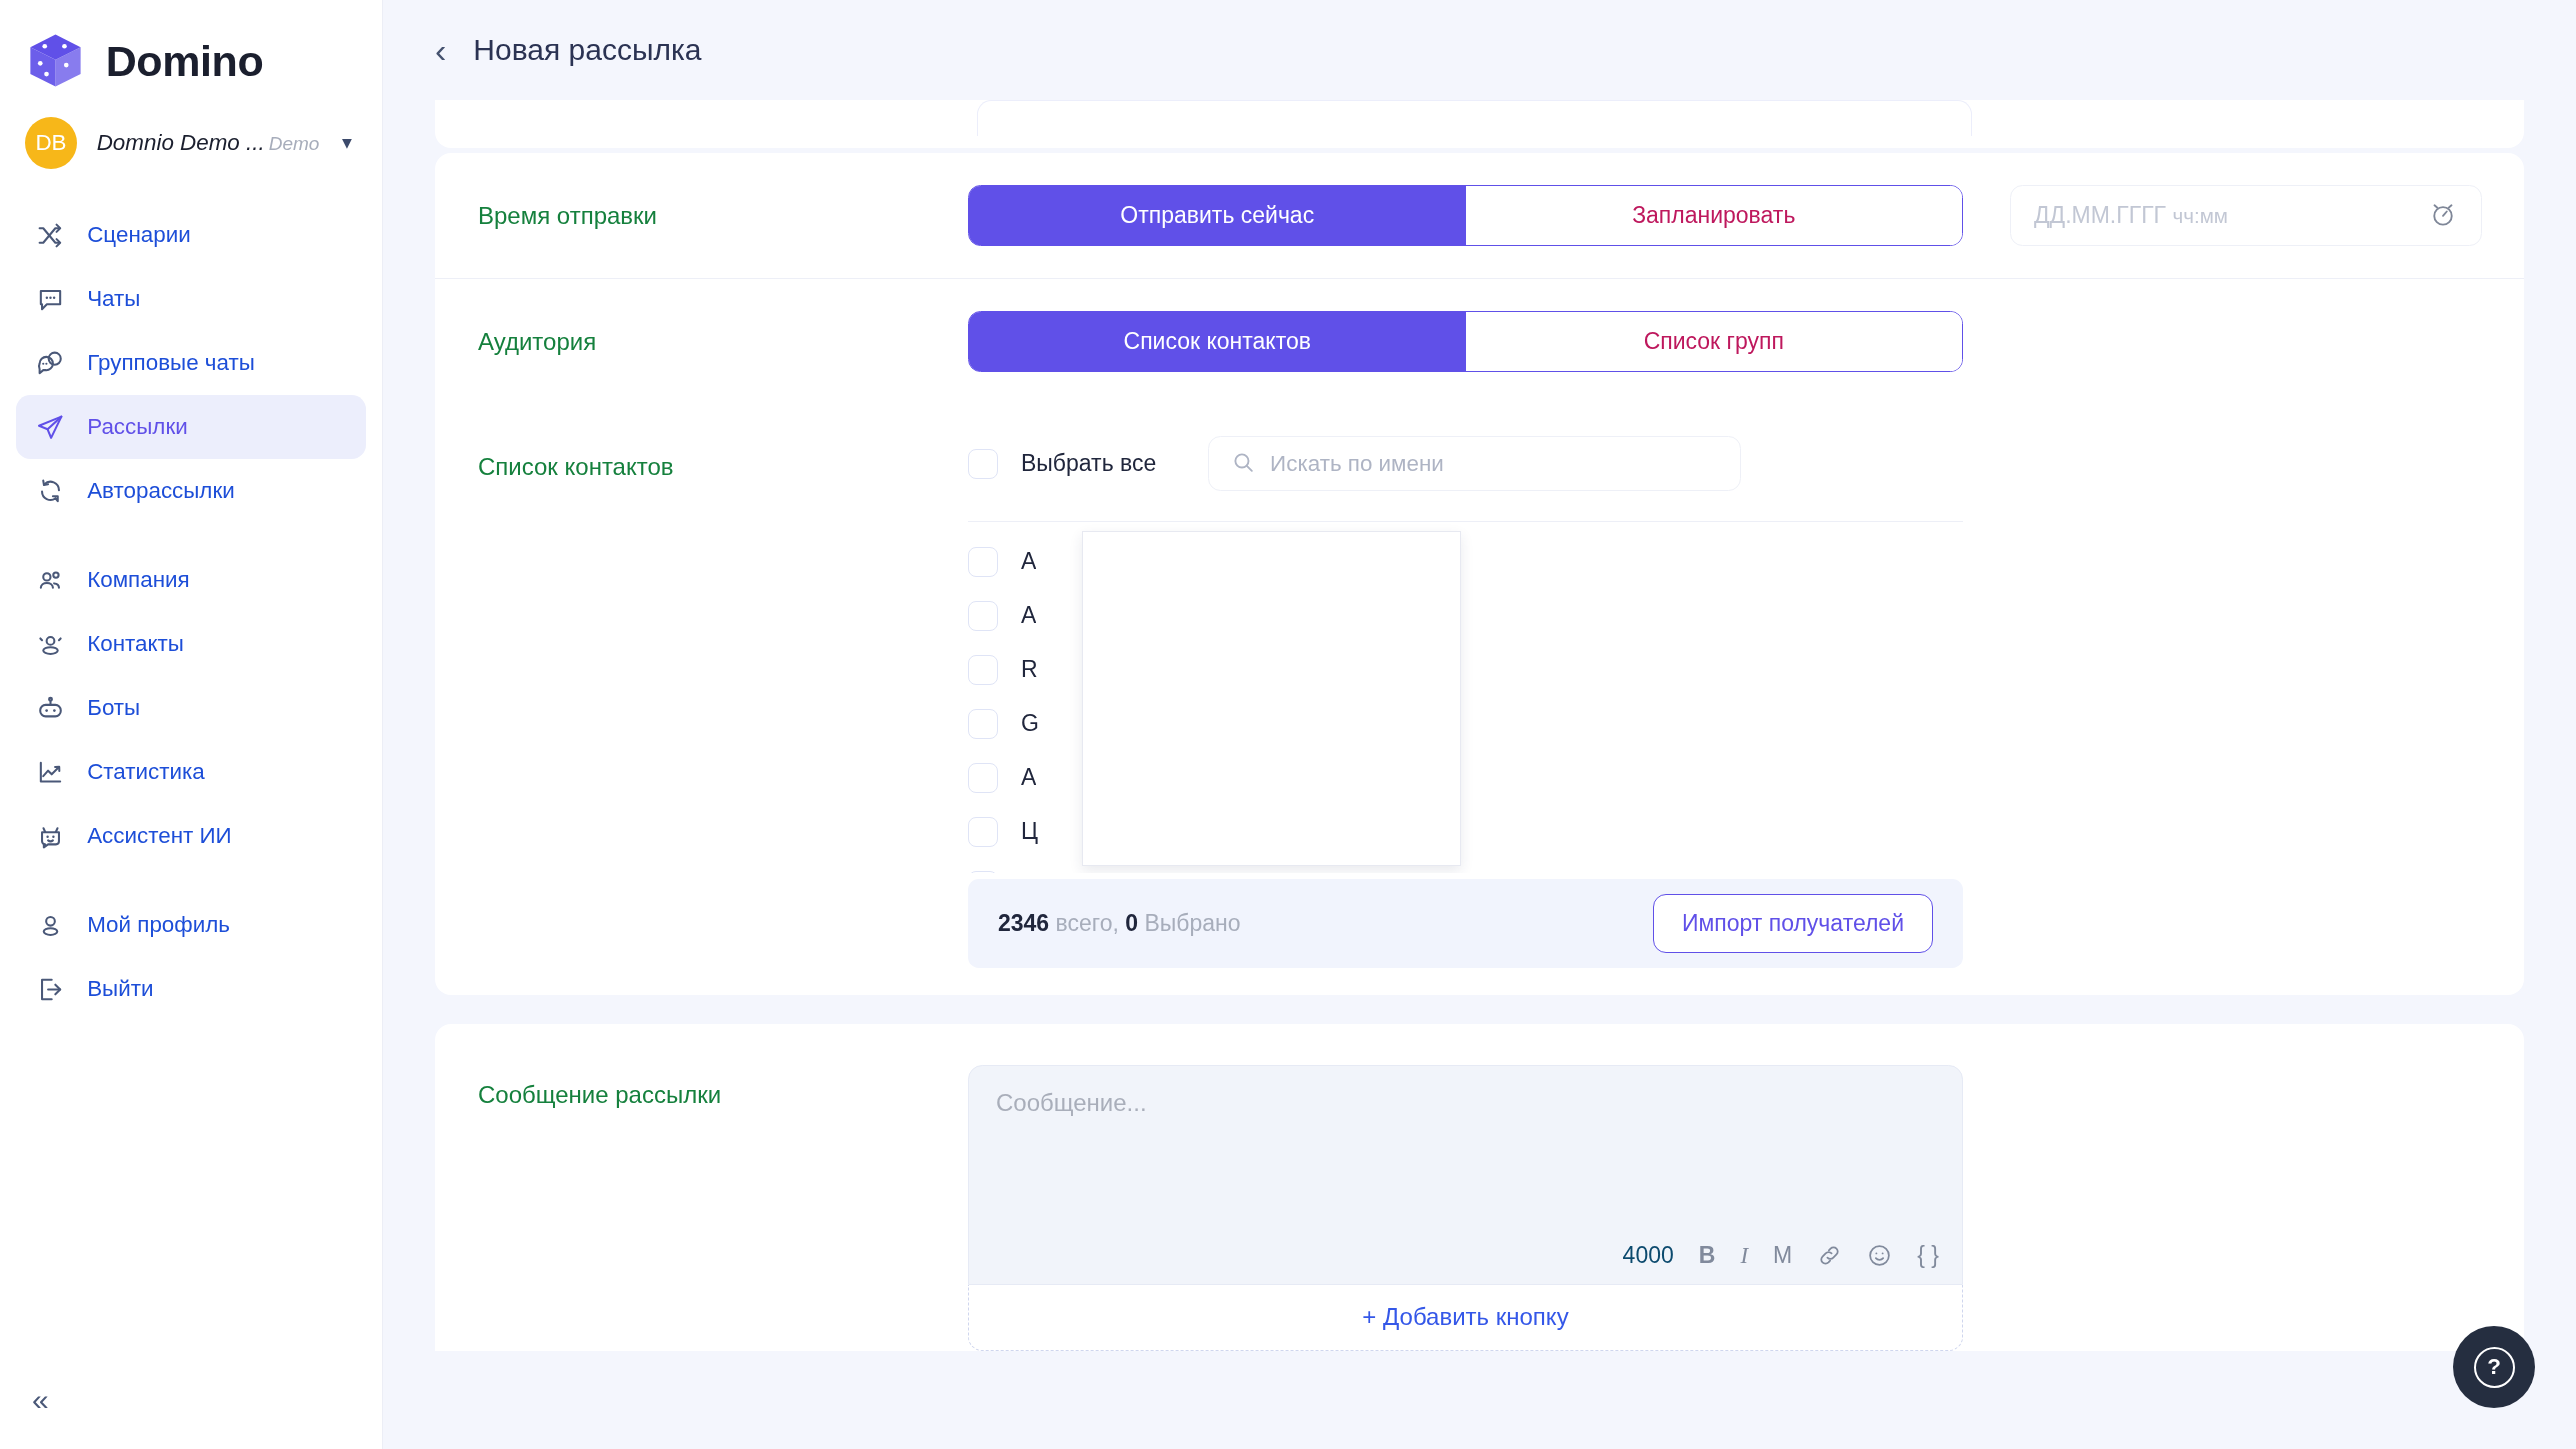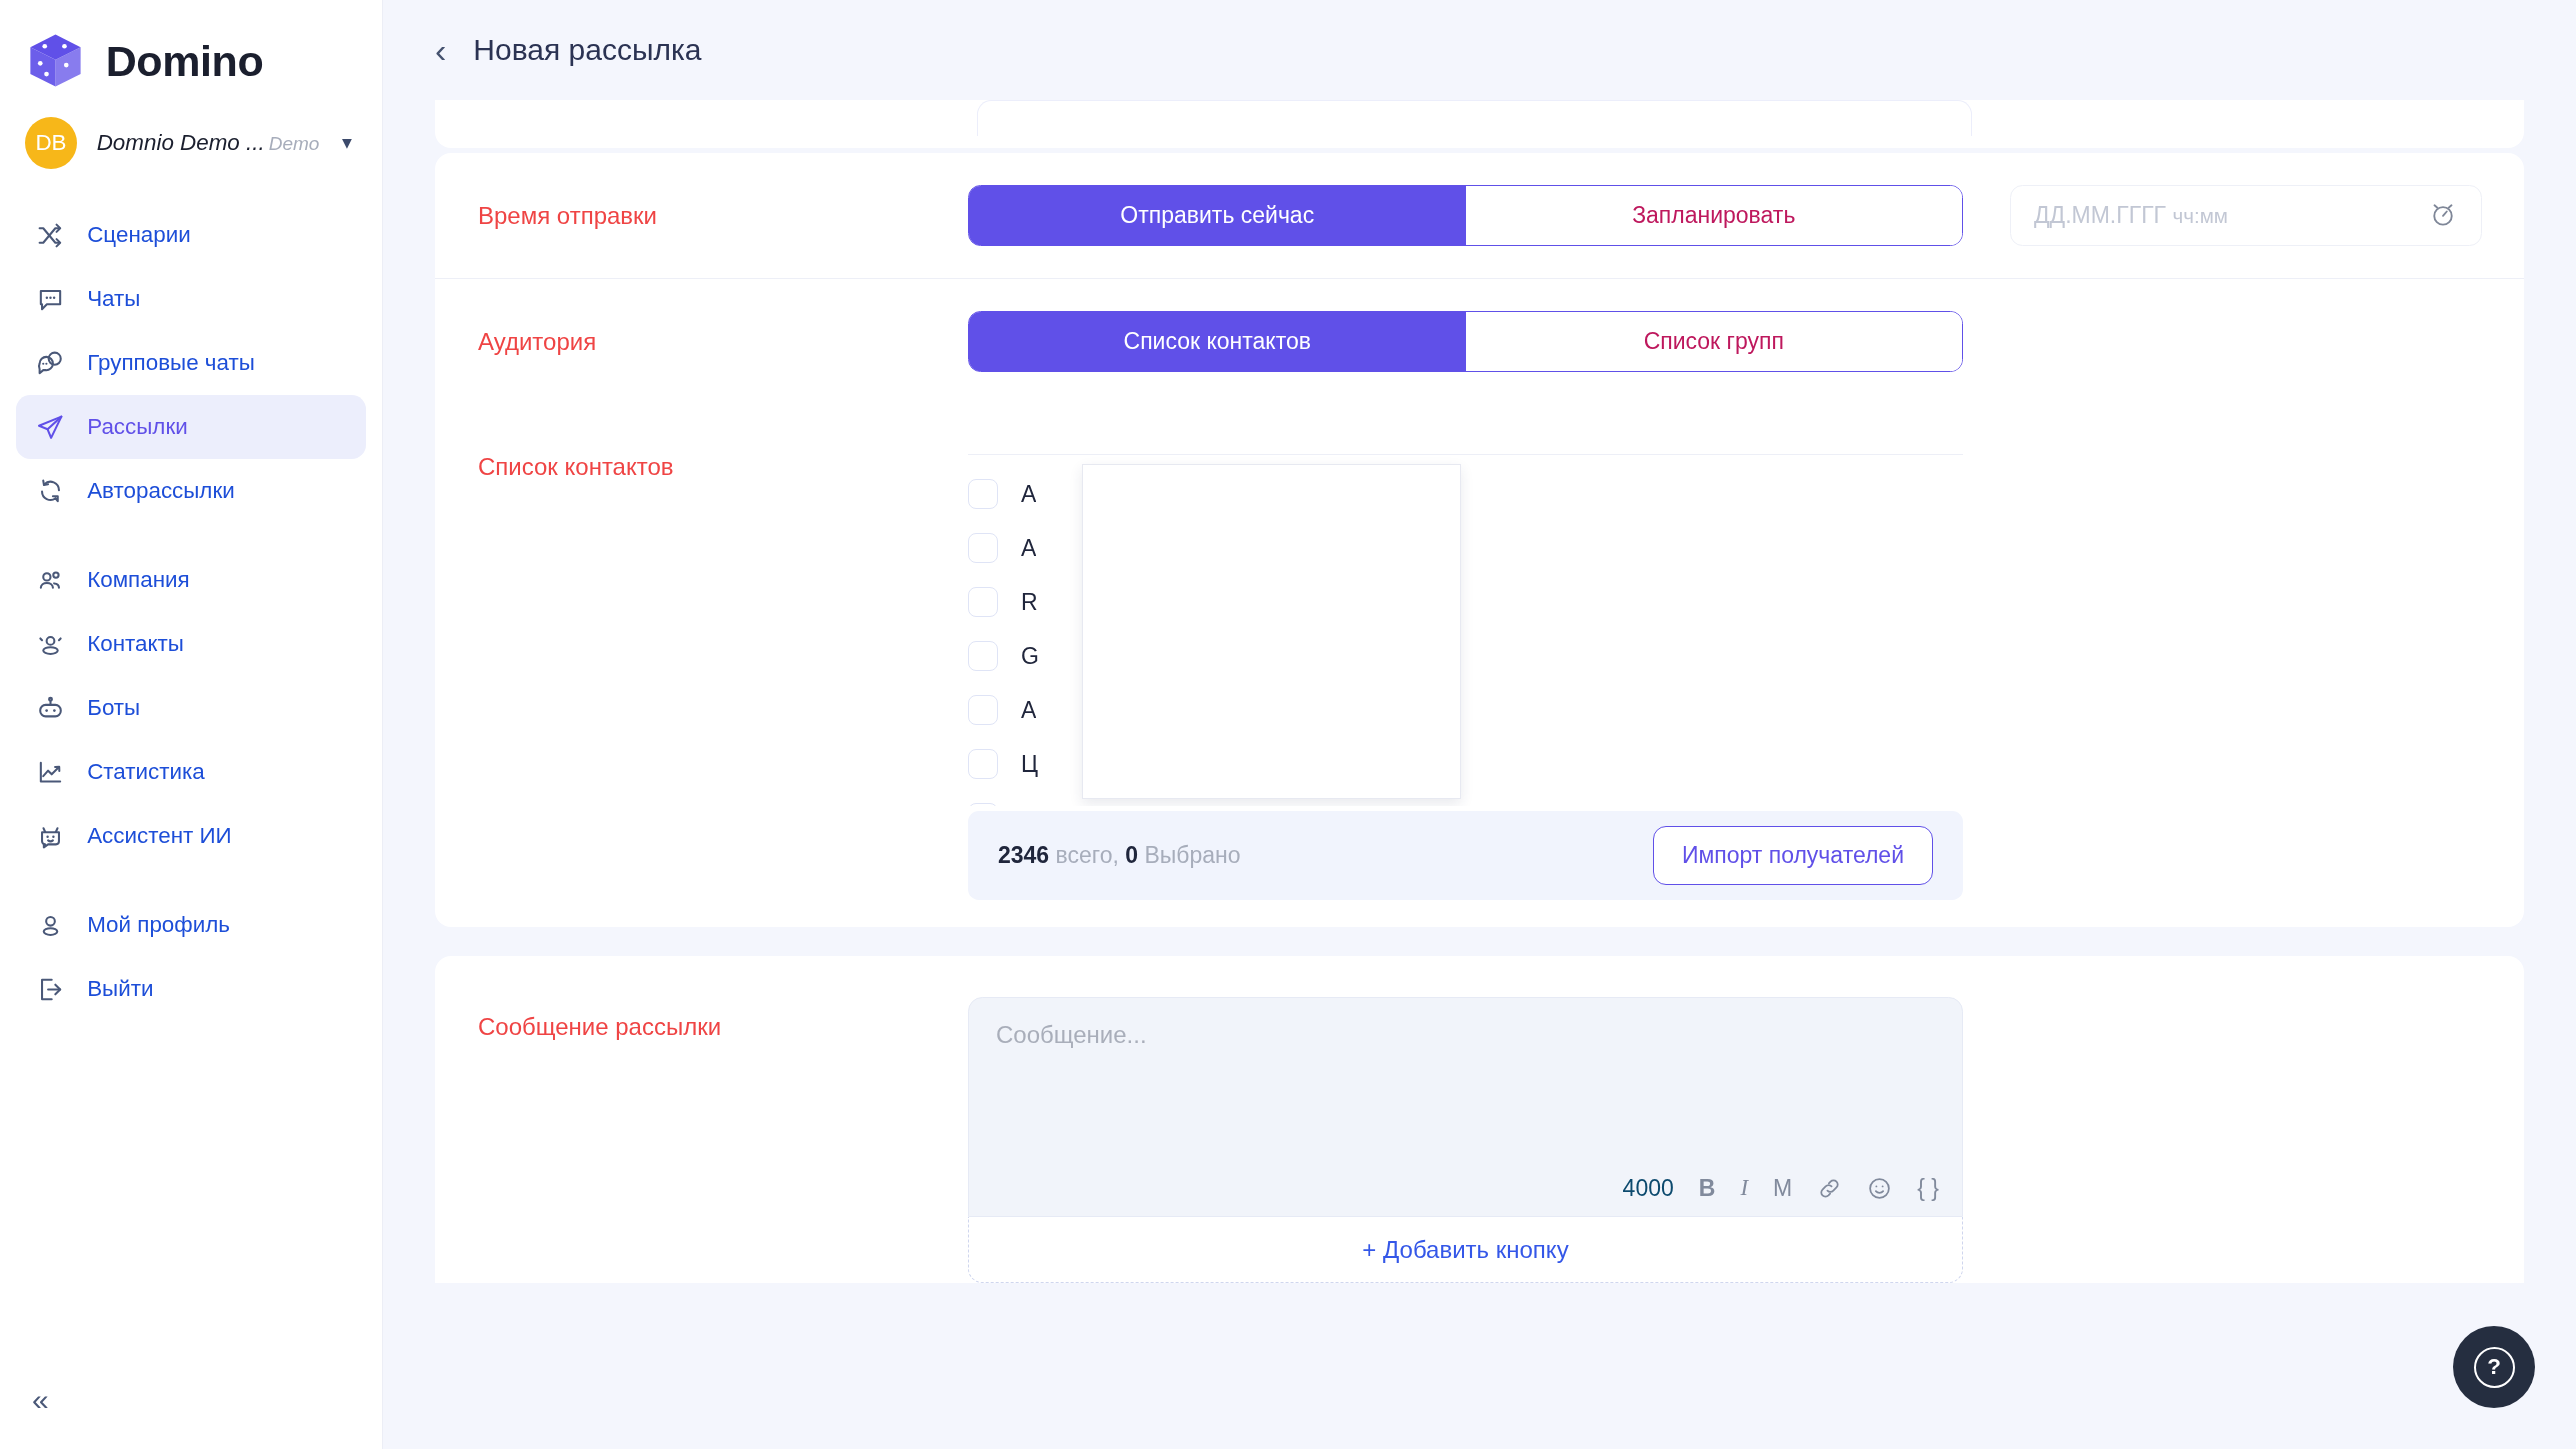--- a/index.html
+++ b/index.html
@@ -65,21 +65,21 @@
   .scroll-area { position: absolute; top: 100px; left: 0; right: 0; bottom: 0; }
 
   .card {
     background: #ffffff; margin: 0 52px; border-radius: 16px;
     position: relative;
   }
   .card.top-clip { margin-top: 0; border-radius: 0 0 16px 16px; }
 
   .row { display: flex; align-items: flex-start; padding: 0 43px; }
   .row-label {
-    width: 490px; flex: 0 0 490px; font-size: 24px; color: #ef4444;
+    width: 490px; flex: 0 0 490px; font-size: 24px; color: #15803d;
     padding-top: 21.5px;
   }
   .row-body { flex: 1; }
 
   .divider { height: 0.9px; background: #edeff7; margin: 0; }
 
   
   .toggle {
     display: inline-flex; border: 1.8px solid #6050e8; border-radius: 12.5px;
     overflow: hidden; height: 61px; width: 995px;
@@ -429,20 +429,33 @@
               <div class="toggle-opt on">Список контактов</div>
               <div class="toggle-opt">Список групп</div>
             </div>
           </div>
         </div>
 
         <div class="row" style="padding-top:19.7px;">
           <div class="row-label" style="padding-top:29px;">Список контактов</div>
           <div class="row-body" style="width:995px; flex:0 0 995px;">
 
+            <div class="contacts-head">
+              <span class="chk"></span>
+              <span class="chk-label">Выбрать все</span>
+              <span class="search-box">
+                <span>
+                  <svg viewBox="0 0 24 24" width="25" height="25" fill="none" stroke="#aeb4c4" stroke-width="1.8" stroke-linecap="round">
+                    <circle cx="10.5" cy="10.5" r="6.3"></circle>
+                      <path d="M15.2 15.2 20 20"></path>
+                  </svg>
+                </span>
+                <span class="search-ph">Искать по имени</span>
+              </span>
+            </div>
 
             <div class="contacts-sep"></div>
 
             <div class="contact-list" style="height:351px; overflow:hidden;">
 
               <div class="contact-row">
                 <span class="chk"></span>
                 <span class="contact-name">A</span>
               </div>
               <div class="contact-row">

